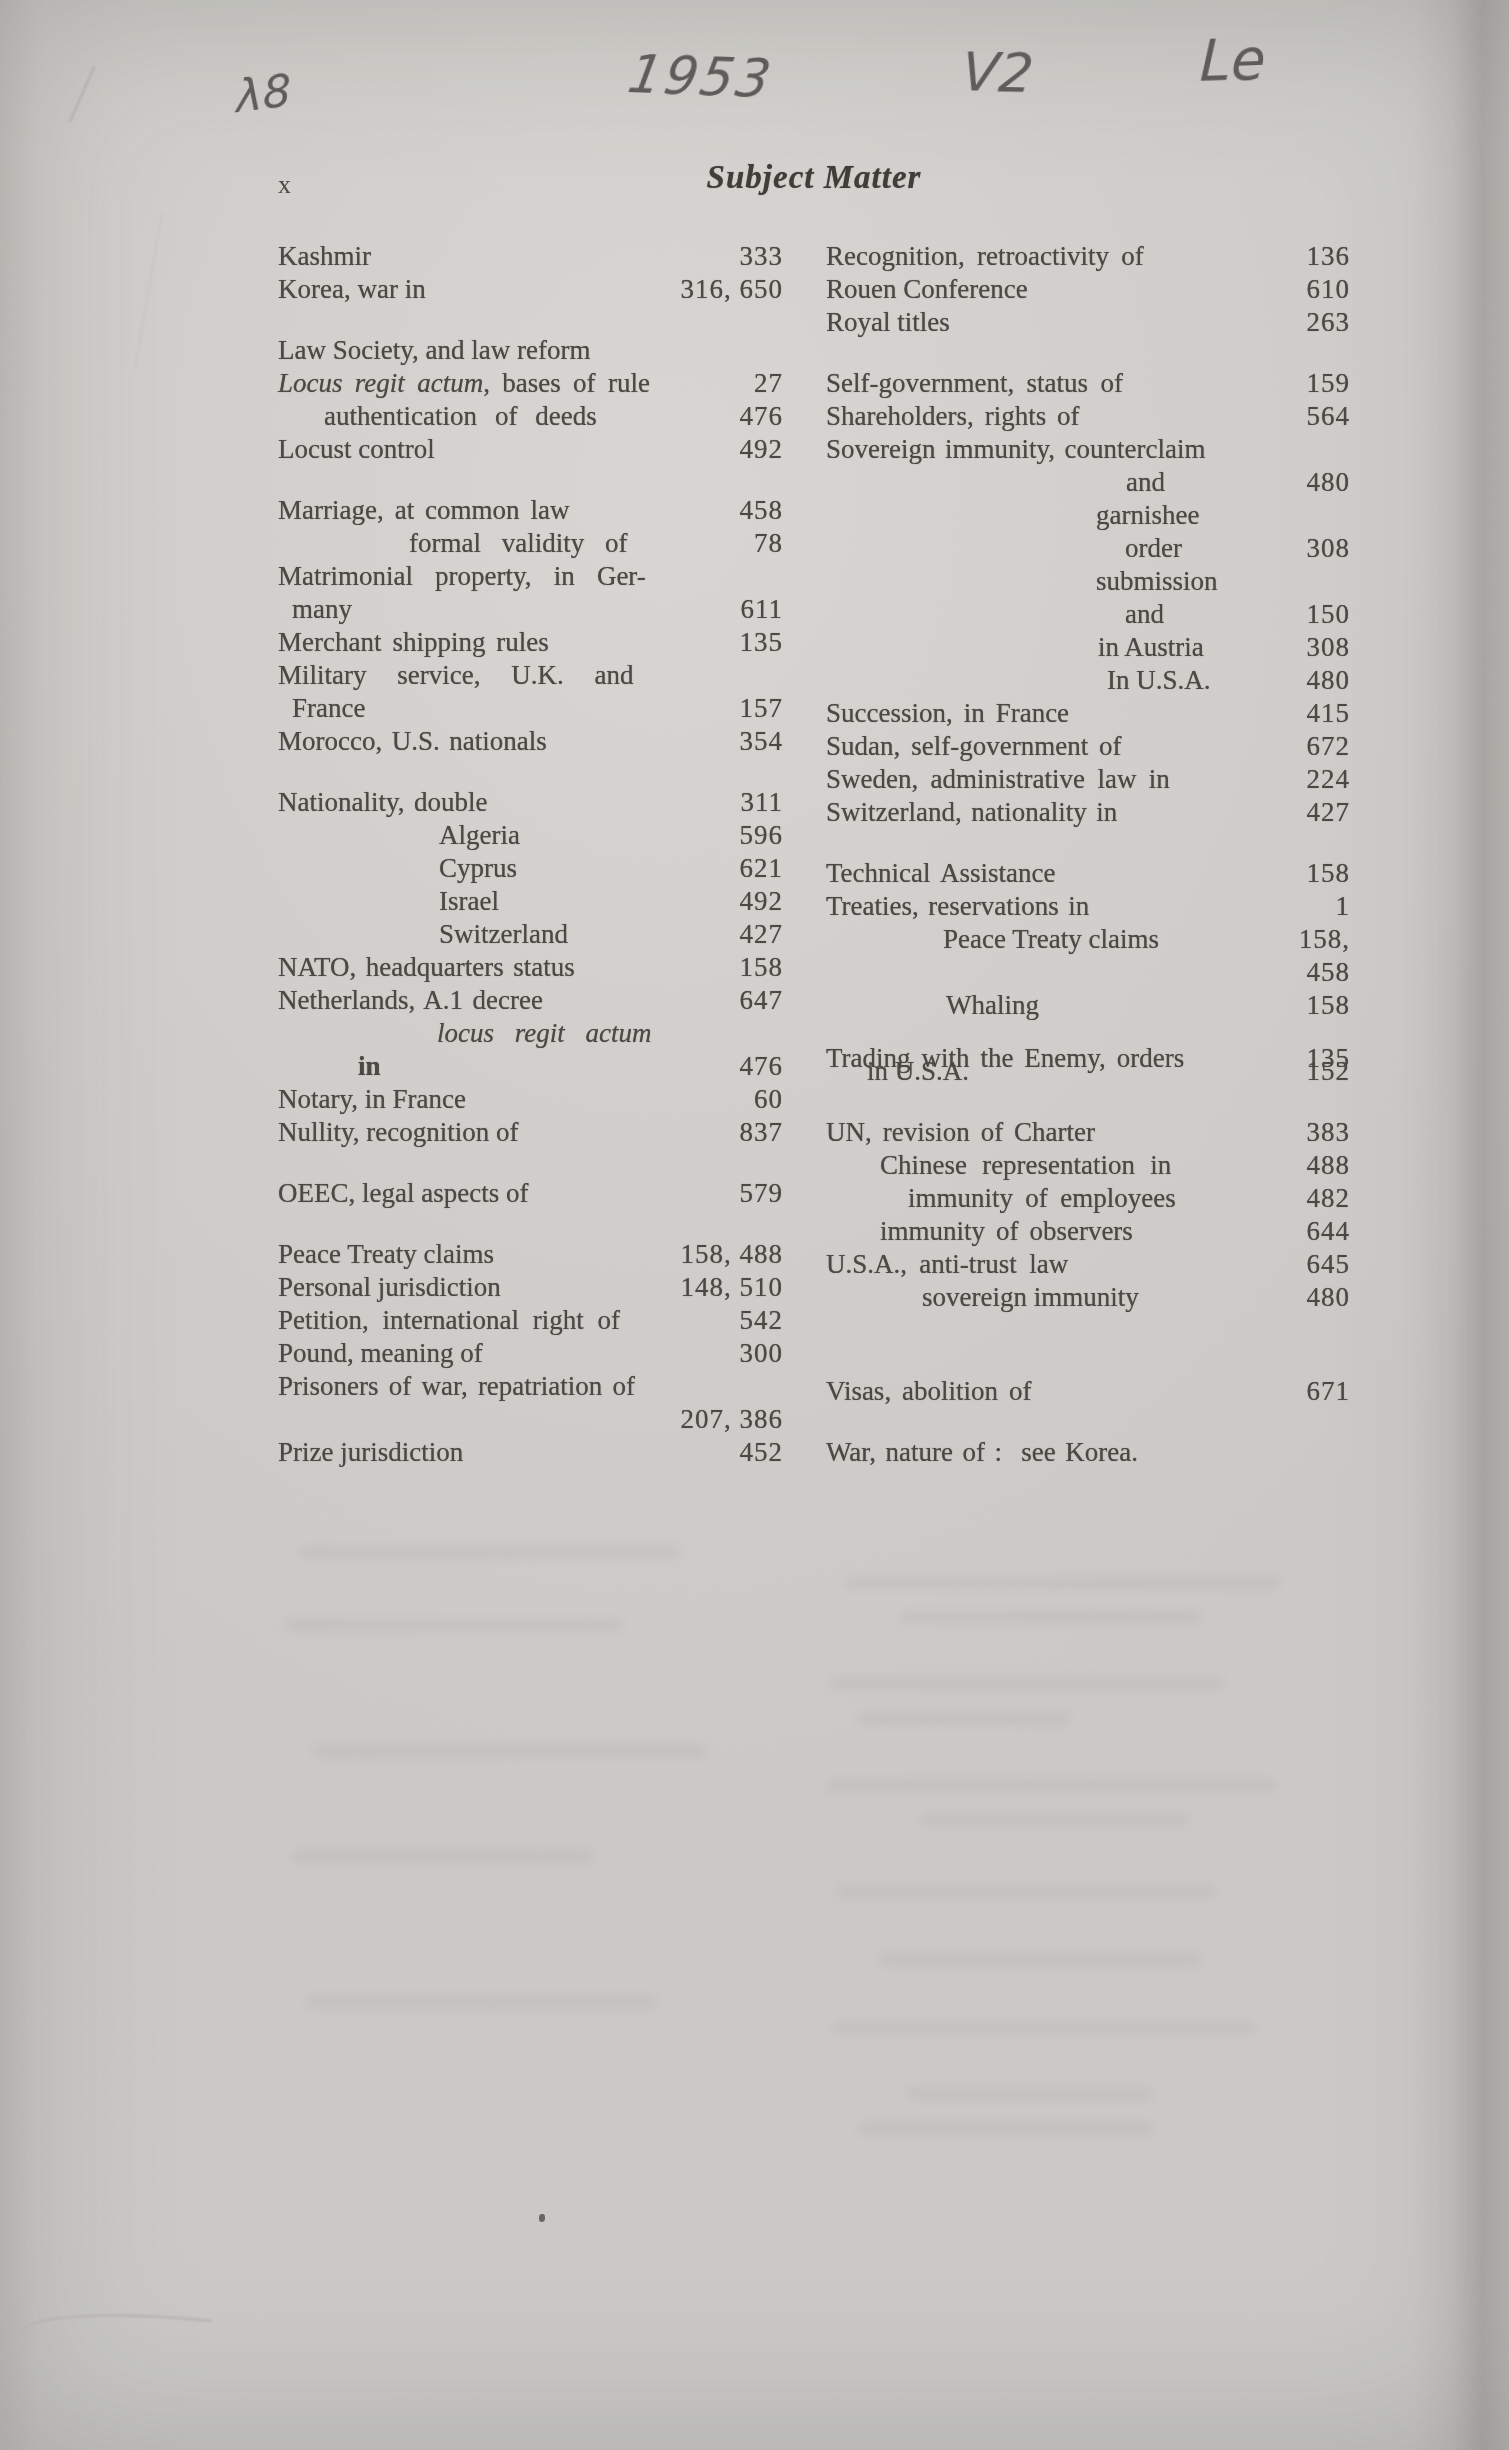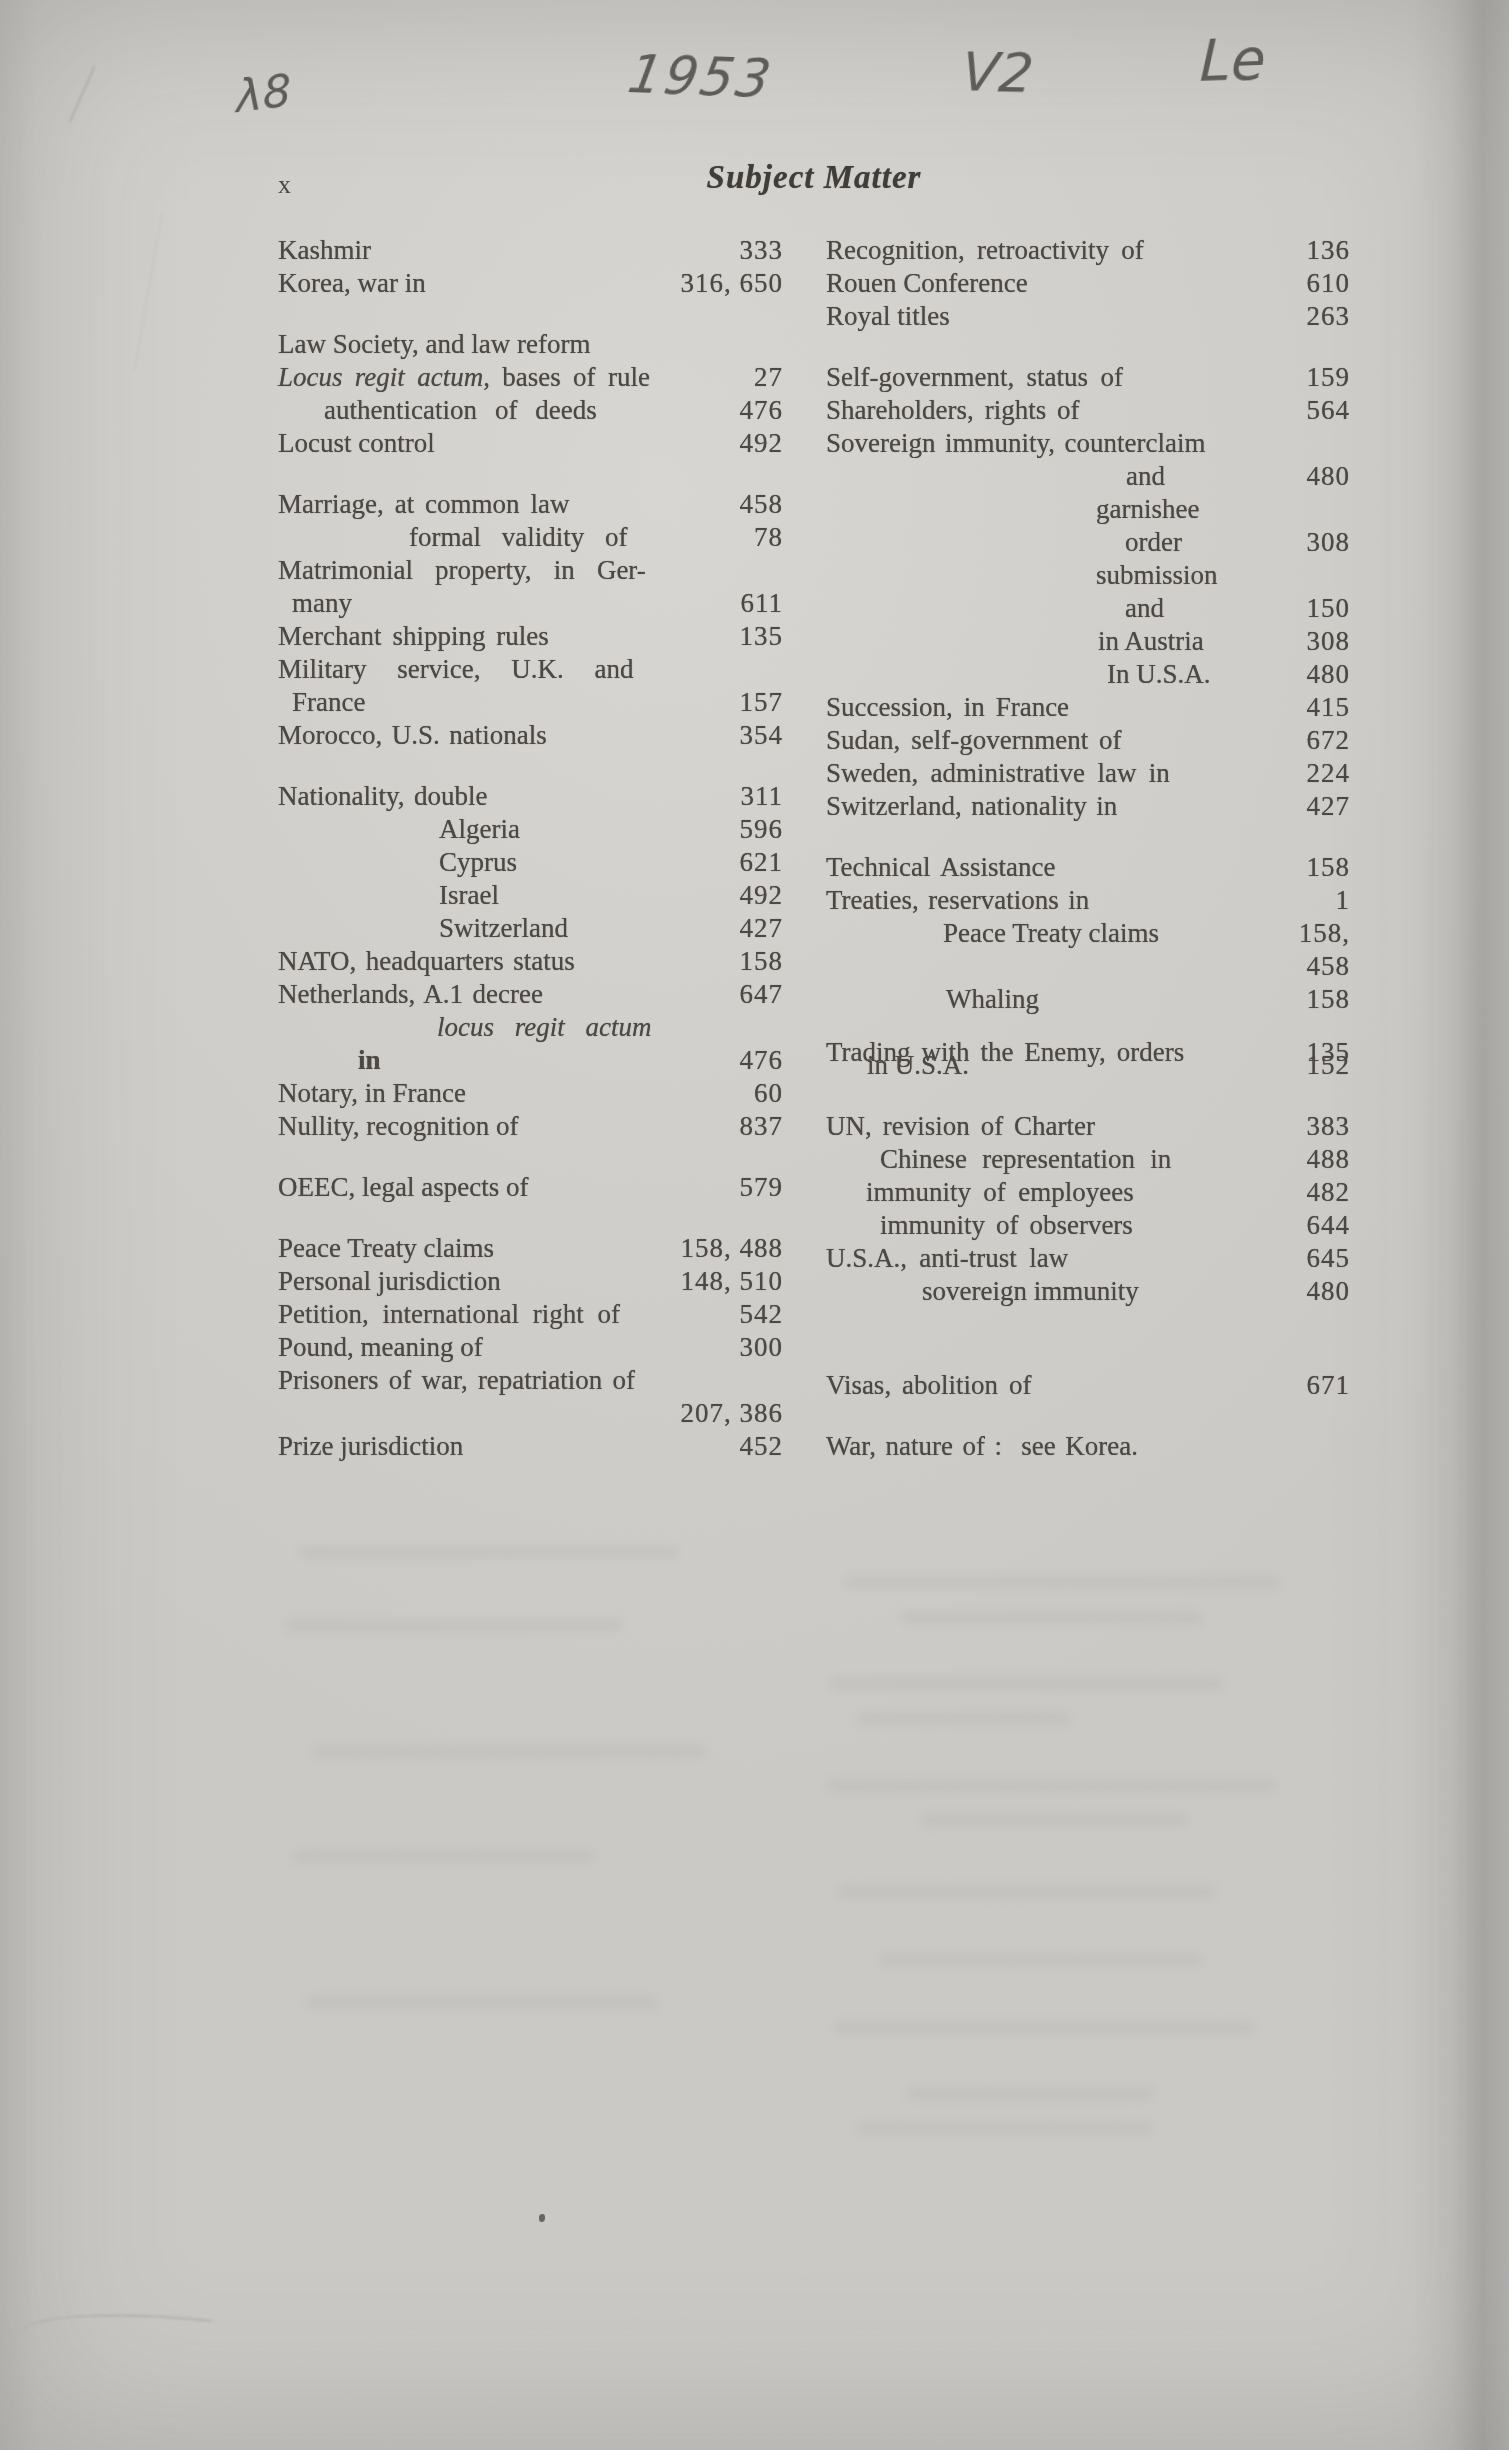--- a/index.html
+++ b/index.html
@@ -33,21 +33,21 @@
     font-size: 26px; letter-spacing: 0.7px;
   }
   .title {
     text-align: center;
     font-size: 33px; font-style: italic; font-weight: bold;
     letter-spacing: 1px; color: #413e3a;
     text-shadow: 0 0 1px rgba(65,62,58,0.65);
   }
 
   
-  .col { position: absolute; top: 235px; text-shadow: 0 0 0.9px rgba(76,72,67,0.75); filter: blur(0.2px); }
+  .col { position: absolute; top: 241px; text-shadow: 0 0 0.9px rgba(76,72,67,0.75); filter: blur(0.2px); }
   .col-left  { left: 278px;  width: 505px; }
   .col-right { left: 826px; width: 524px; }
   .group + .group { margin-top: 28px; }
   .group.spacer { margin-top: 61px; }
   .row {
     display: flex; align-items: baseline;
     height: 33px; font-size: 27px; white-space: pre;
   }
   .lab { flex: 0 1 auto; }
   .fill { flex: 1 1 0; min-width: 5.6px; }
@@ -185,21 +185,21 @@
         <div class="row"><span class="lab" style="word-spacing: 2.8px;">Treaties, reservations in</span><span class="fill"></span><span class="num">1</span></div>
         <div class="row"><span class="lab" style="margin-left: 117px;">Peace Treaty claims</span><span class="fill"></span><span class="num">158,</span></div>
         <div class="row"><span class="lab"></span><span class="fill"></span><span class="num">458</span></div>
         <div class="row"><span class="lab" style="margin-left: 120px;">Whaling</span><span class="fill"></span><span class="num">158</span></div>
         <div class="row"><span class="lab" style="word-spacing: 4.2px; margin-top: 20px;">Trading with the Enemy, orders</span><span class="fill"></span><span class="num">135</span></div>
         <div class="row"><span class="lab" style="margin-left: 41px;">in U.S.A.</span><span class="fill"></span><span class="num">152</span></div>
       </div>
       <div class="group">
         <div class="row"><span class="lab" style="word-spacing: 4.2px;">UN, revision of Charter</span><span class="fill"></span><span class="num">383</span></div>
         <div class="row"><span class="lab" style="margin-left: 54px; word-spacing: 8.4px;">Chinese representation in</span><span class="fill"></span><span class="num">488</span></div>
-        <div class="row"><span class="lab" style="margin-left: 40px; word-spacing: 5.6px; text-align: center;">immunity of employees</span><span class="fill"></span><span class="num">482</span></div>
+        <div class="row"><span class="lab" style="margin-left: 82px; word-spacing: 5.6px; text-align: center;">immunity of employees</span><span class="fill"></span><span class="num">482</span></div>
         <div class="row"><span class="lab" style="margin-left: 54px; word-spacing: 4.2px;">immunity of observers</span><span class="fill"></span><span class="num">644</span></div>
         <div class="row"><span class="lab" style="word-spacing: 5.6px;">U.S.A., anti-trust law</span><span class="fill"></span><span class="num">645</span></div>
         <div class="row"><span class="lab" style="margin-left: 96px;">sovereign immunity</span><span class="fill"></span><span class="num">480</span></div>
       </div>
       <div class="group spacer">
         <div class="row"><span class="lab" style="word-spacing: 4.2px;">Visas, abolition of</span><span class="fill"></span><span class="num">671</span></div>
       </div>
       <div class="group">
         <div class="row"><span class="lab" style="word-spacing: 2.8px;">War, nature of :  see Korea.</span><span class="fill"></span></div>
       </div>

